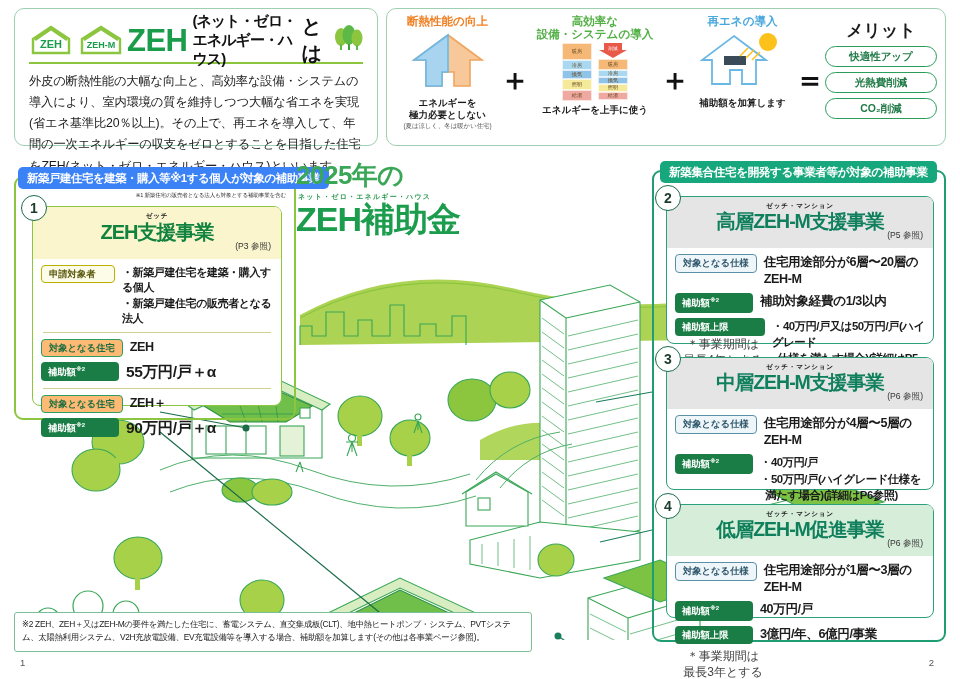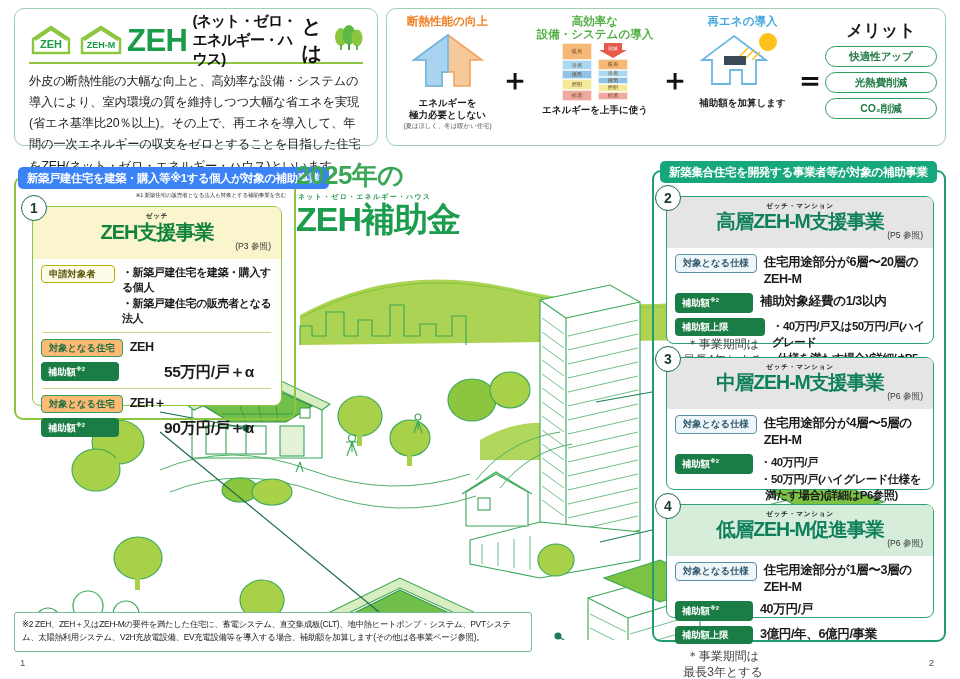--- a/index.html
+++ b/index.html
@@ -105,21 +105,21 @@
     flex: 0 0 auto; font-size: 9.3px; font-weight: bold; border-radius: 4px;
     padding: 3px 7px; white-space: nowrap; line-height: 1.1;
   }
   .tag.outline-y { border: 1.4px solid #b8b100; color: #5d5a10; background: #fdfce8; min-width: 74px; }
   .tag.outline-g { border: 1.4px solid #2f9d5e; color: #1e6d41; background: #fdba74; min-width: 74px; }
   .tag.outline-b { border: 1.4px solid #5a8fa8; color: #2e566b; background: #eef6fa; min-width: 78px; }
   .tag.solid { background: #1a7d45; color: #fff; min-width: 78px; border: none; padding: 4px 7px; }
   .tag .sup { font-size: 6px; vertical-align: super; }
   .rowval { font-size: 12.6px; font-weight: bold; line-height: 1.35; letter-spacing: -.4px; }
   .rowval.sm { font-size: 11px; line-height: 1.4; }
-  .rowval.lg { font-size: 15.5px; margin-left: 38px; }
+  .rowval.lg { font-size: 15.5px; }
   .bullets { font-size: 11.4px; font-weight: bold; line-height: 1.42; letter-spacing: -.5px; }
   .hr { height: 1px; background: #cfcf8f; margin: 5px 2px 6px 2px; }
   .term-note { font-size: 12px; color: #444; text-align: center; line-height: 1.3; margin: 1px 0 0 6px; width: 84px; }
   .term-wrap { display: flex; }
 
   
   .footnote {
     position: absolute; left: 14px; top: 612px; width: 518px; height: 40px;
     border: 1px solid #7bbf96; border-radius: 3px; background: #fff;
     padding: 5px 7px; font-size: 8.4px; line-height: 1.55; letter-spacing: -.3px; z-index: 20;

